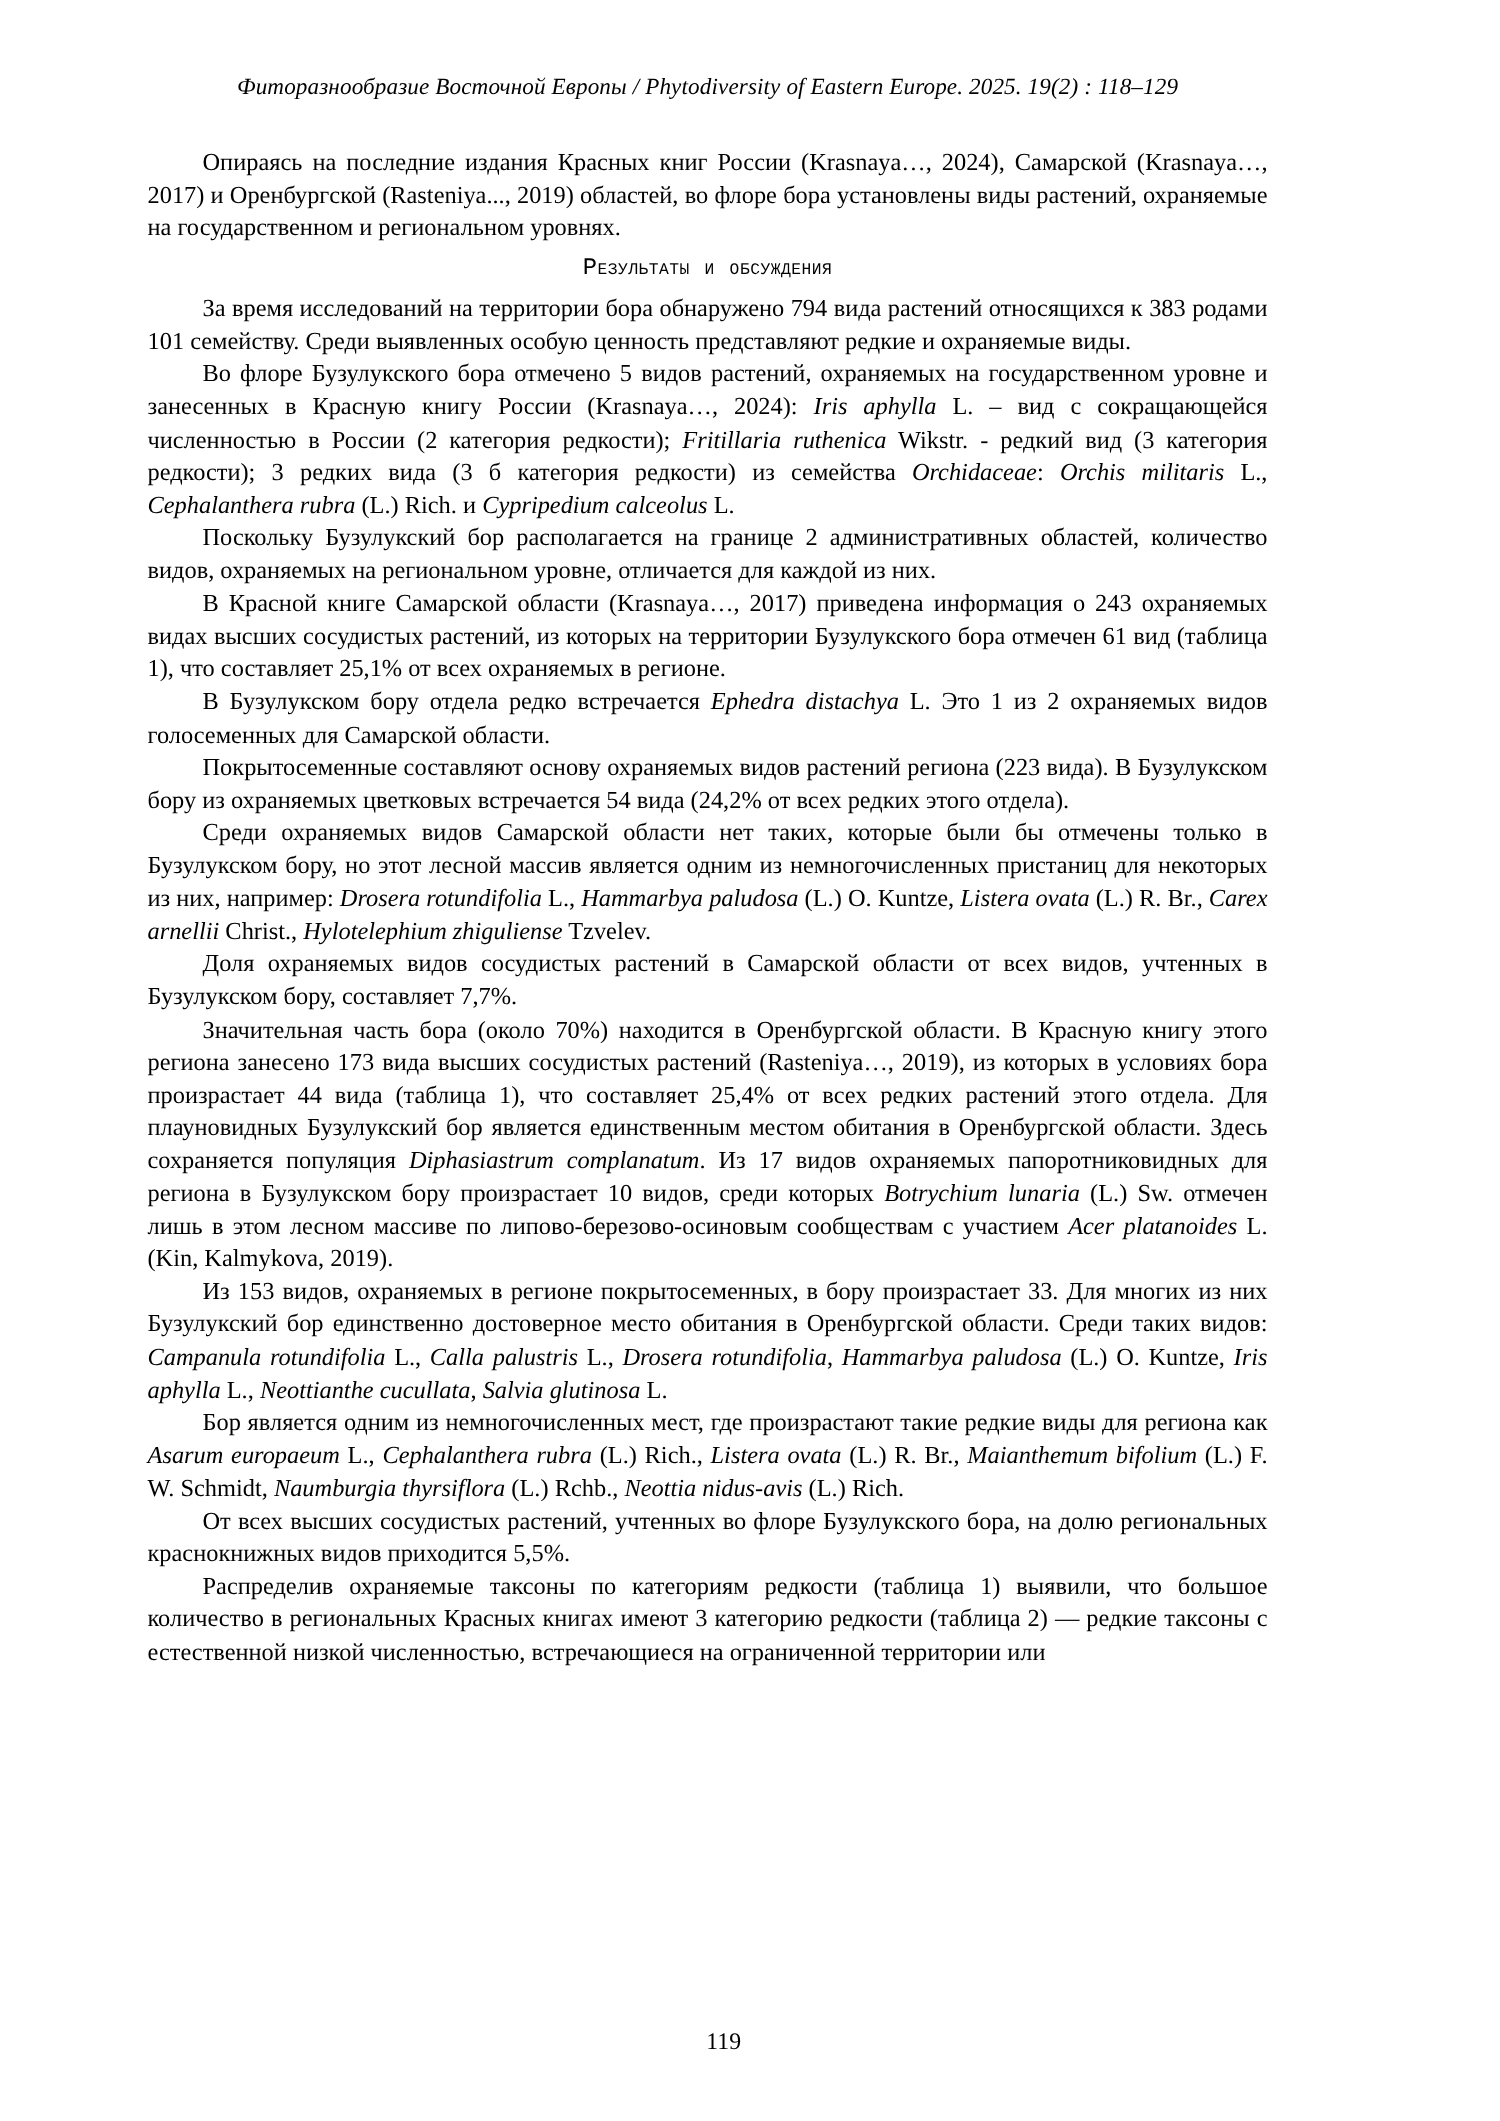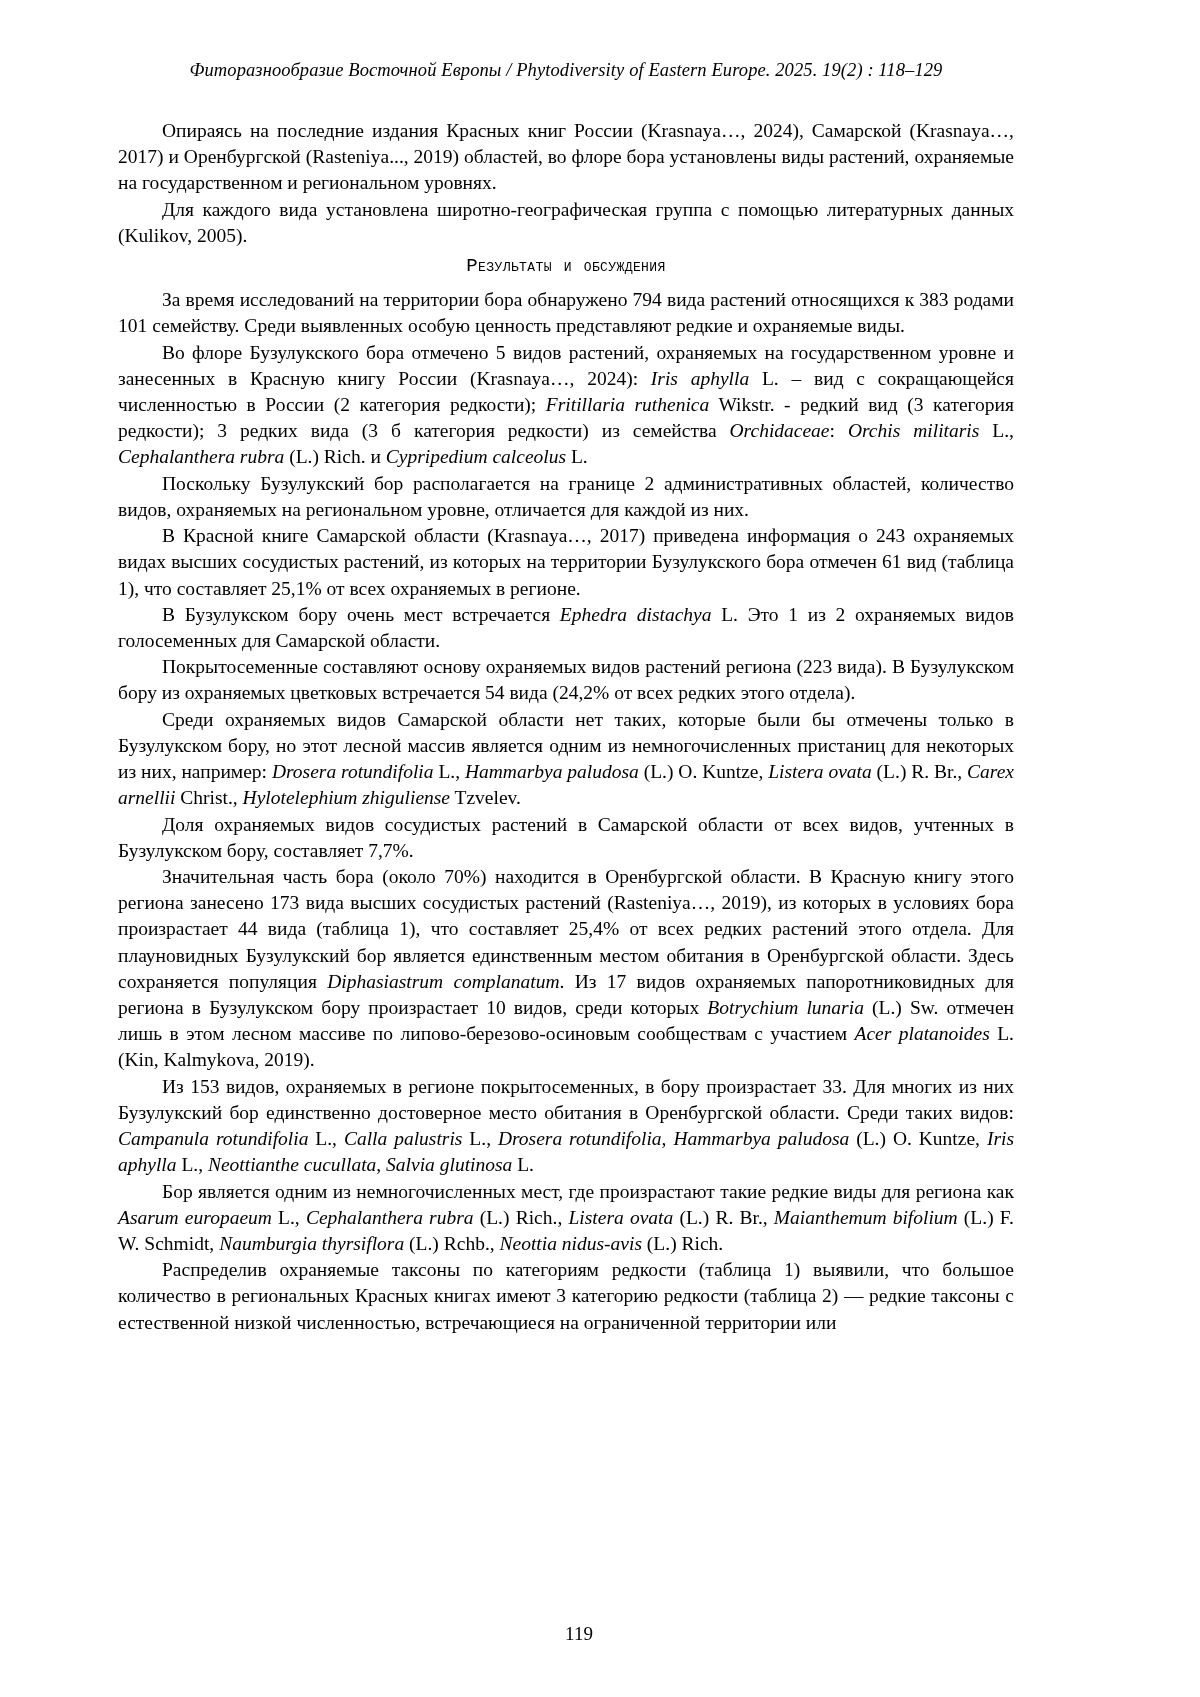--- a/index.html
+++ b/index.html
@@ -57,34 +57,34 @@
 </style>
 </head>
 <body>
 
 <div class="page">
 
   <div class="running-head">Фиторазнообразие Восточной Европы / Phytodiversity of Eastern Europe. 2025. 19(2) : 118–129</div>
 
   <div>
     <p class="body-par">Опираясь на последние издания Красных книг России (Krasnaya…, 2024), Самарской (Krasnaya…, 2017) и Оренбургской (Rasteniya..., 2019) областей, во флоре бора установлены виды растений, охраняемые на государственном и региональном уровнях.</p>
-    <p class="body-par">Для каждого вида установлена широтно-географическая группа с помощью литературных данных (Kulikov, 2005).</p>
   </div>
 
   <div class="section-heading">Результаты и обсуждения</div>
 
   <div id="rich-paragraphs">
       <p class="body-par"><span>За время исследований на территории бора обнаружено 794 вида растений относящихся к 383 родами 101 семейству. Среди выявленных особую ценность представляют редкие и охраняемые виды.</span></p>
       <p class="body-par"><span>Во флоре Бузулукского бора отмечено 5 видов растений, охраняемых на государственном уровне и занесенных в Красную книгу России (Krasnaya…, 2024): </span><i>Iris aphylla</i><span> L. – вид с сокращающейся численностью в России (2 категория редкости); </span><i>Fritillaria ruthenica</i><span> Wikstr. - редкий вид (3 категория редкости); 3 редких вида (3 б категория редкости) из семейства </span><i>Orchidaceae</i><span>: </span><i>Orchis militaris</i><span> L., </span><i>Cephalanthera rubra</i><span> (L.) Rich. и </span><i>Cypripedium calceolus</i><span> L.</span></p>
       <p class="body-par"><span>Поскольку Бузулукский бор располагается на границе 2 административных областей, количество видов, охраняемых на региональном уровне, отличается для каждой из них.</span></p>
       <p class="body-par"><span>В Красной книге Самарской области (Krasnaya…, 2017) приведена информация о 243 охраняемых видах высших сосудистых растений, из которых на территории Бузулукского бора отмечен 61 вид (таблица 1), что составляет 25,1% от всех охраняемых в регионе.</span></p>
-      <p class="body-par"><span>В Бузулукском бору очень мест встречается </span><i>Ephedra distachya</i><span> L. Это 1 из 2 охраняемых видов голосеменных для Самарской области.</span></p>
+      <p class="body-par"><span>В Бузулукском бору отдела редко встречается </span><i>Ephedra distachya</i><span> L. Это 1 из 2 охраняемых видов голосеменных для Самарской области.</span></p>
       <p class="body-par"><span>Покрытосеменные составляют основу охраняемых видов растений региона (223 вида). В Бузулукском бору из охраняемых цветковых встречается 54 вида (24,2% от всех редких этого отдела).</span></p>
       <p class="body-par"><span>Среди охраняемых видов Самарской области нет таких, которые были бы отмечены только в Бузулукском бору, но этот лесной массив является одним из немногочисленных пристаниц для некоторых из них, например: </span><i>Drosera rotundifolia</i><span> L., </span><i>Hammarbya paludosa</i><span> (L.) O. Kuntze, </span><i>Listera ovata</i><span> (L.) R. Br., </span><i>Carex arnellii</i><span> Christ., </span><i>Hylotelephium zhiguliense</i><span> Tzvelev.</span></p>
       <p class="body-par"><span>Доля охраняемых видов сосудистых растений в Самарской области от всех видов, учтенных в Бузулукском бору, составляет 7,7%.</span></p>
       <p class="body-par"><span>Значительная часть бора (около 70%) находится в Оренбургской области. В Красную книгу этого региона занесено 173 вида высших сосудистых растений (Rasteniya…, 2019), из которых в условиях бора произрастает 44 вида (таблица 1), что составляет 25,4% от всех редких растений этого отдела. Для плауновидных Бузулукский бор является единственным местом обитания в Оренбургской области. Здесь сохраняется популяция </span><i>Diphasiastrum complanatum</i><span>. Из 17 видов охраняемых папоротниковидных для региона в Бузулукском бору произрастает 10 видов, среди которых </span><i>Botrychium lunaria</i><span> (L.) Sw. отмечен лишь в этом лесном массиве по липово-березово-осиновым сообществам с участием </span><i>Acer platanoides</i><span> L. (Kin, Kalmykova, 2019).</span></p>
       <p class="body-par"><span>Из 153 видов, охраняемых в регионе покрытосеменных, в бору произрастает 33. Для многих из них Бузулукский бор единственно достоверное место обитания в Оренбургской области. Среди таких видов: </span><i>Campanula rotundifolia</i><span> L., </span><i>Calla palustris</i><span> L., </span><i>Drosera rotundifolia</i><span>, </span><i>Hammarbya paludosa</i><span> (L.) O. Kuntze, </span><i>Iris aphylla</i><span> L., </span><i>Neottianthe cucullata</i><span>, </span><i>Salvia glutinosa</i><span> L.</span></p>
       <p class="body-par"><span>Бор является одним из немногочисленных мест, где произрастают такие редкие виды для региона как </span><i>Asarum europaeum</i><span> L., </span><i>Cephalanthera rubra</i><span> (L.) Rich., </span><i>Listera ovata</i><span> (L.) R. Br., </span><i>Maianthemum bifolium</i><span> (L.) F. W. Schmidt, </span><i>Naumburgia thyrsiflora</i><span> (L.) Rchb., </span><i>Neottia nidus-avis</i><span> (L.) Rich.</span></p>
+      <p class="body-par"><span>От всех высших сосудистых растений, учтенных во флоре Бузулукского бора, на долю региональных краснокнижных видов приходится 5,5%.</span></p>
       <p class="body-par"><span>Распределив охраняемые таксоны по категориям редкости (таблица 1) выявили, что большое количество в региональных Красных книгах имеют 3 категорию редкости (таблица 2) — редкие таксоны с естественной низкой численностью, встречающиеся на ограниченной территории или</span></p>
     </div>
 
   <div class="page-number">119</div>
 </div>
 
 </body></html>

